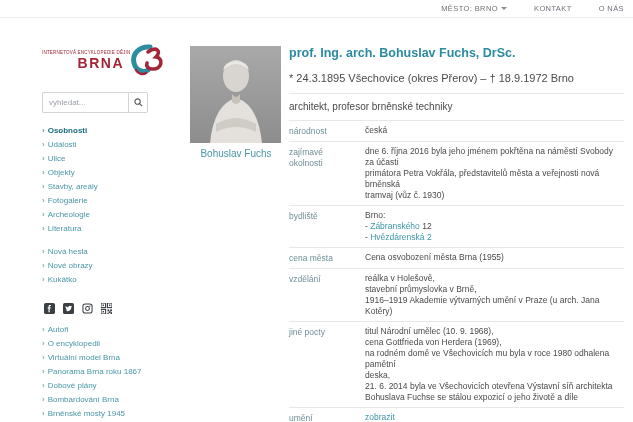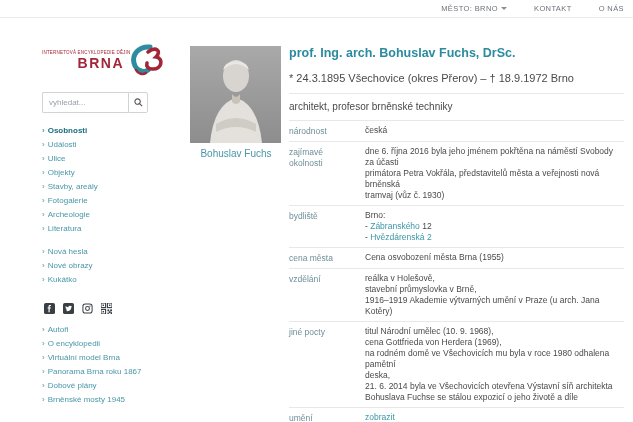--- a/index.html
+++ b/index.html
@@ -158,20 +158,21 @@
               </g>
             </svg></span>
         </div>
 
       <div class="nav" style="margin-top:12px" id="nav-tertiary">
           <div class="nav-item"><span class="arrow">›</span>Autoři</div>
           <div class="nav-item"><span class="arrow">›</span>O encyklopedii</div>
           <div class="nav-item"><span class="arrow">›</span>Virtuální model Brna</div>
           <div class="nav-item"><span class="arrow">›</span>Panorama Brna roku 1867</div>
           <div class="nav-item"><span class="arrow">›</span>Dobové plány</div>
+          <div class="nav-item"><span class="arrow">›</span>Bombardování Brna</div>
           <div class="nav-item"><span class="arrow">›</span>Brněnské mosty 1945</div>
         </div>
     </div>
 
     <div class="photo-col">
       <svg class="photo" viewBox="0 0 91 97">
         <defs>
           <linearGradient id="bg" x1="0" y1="0" x2="0" y2="1">
             <stop offset="0" stop-color="#a9a9a9"></stop>
               <stop offset="1" stop-color="#8d8d8d"></stop>

